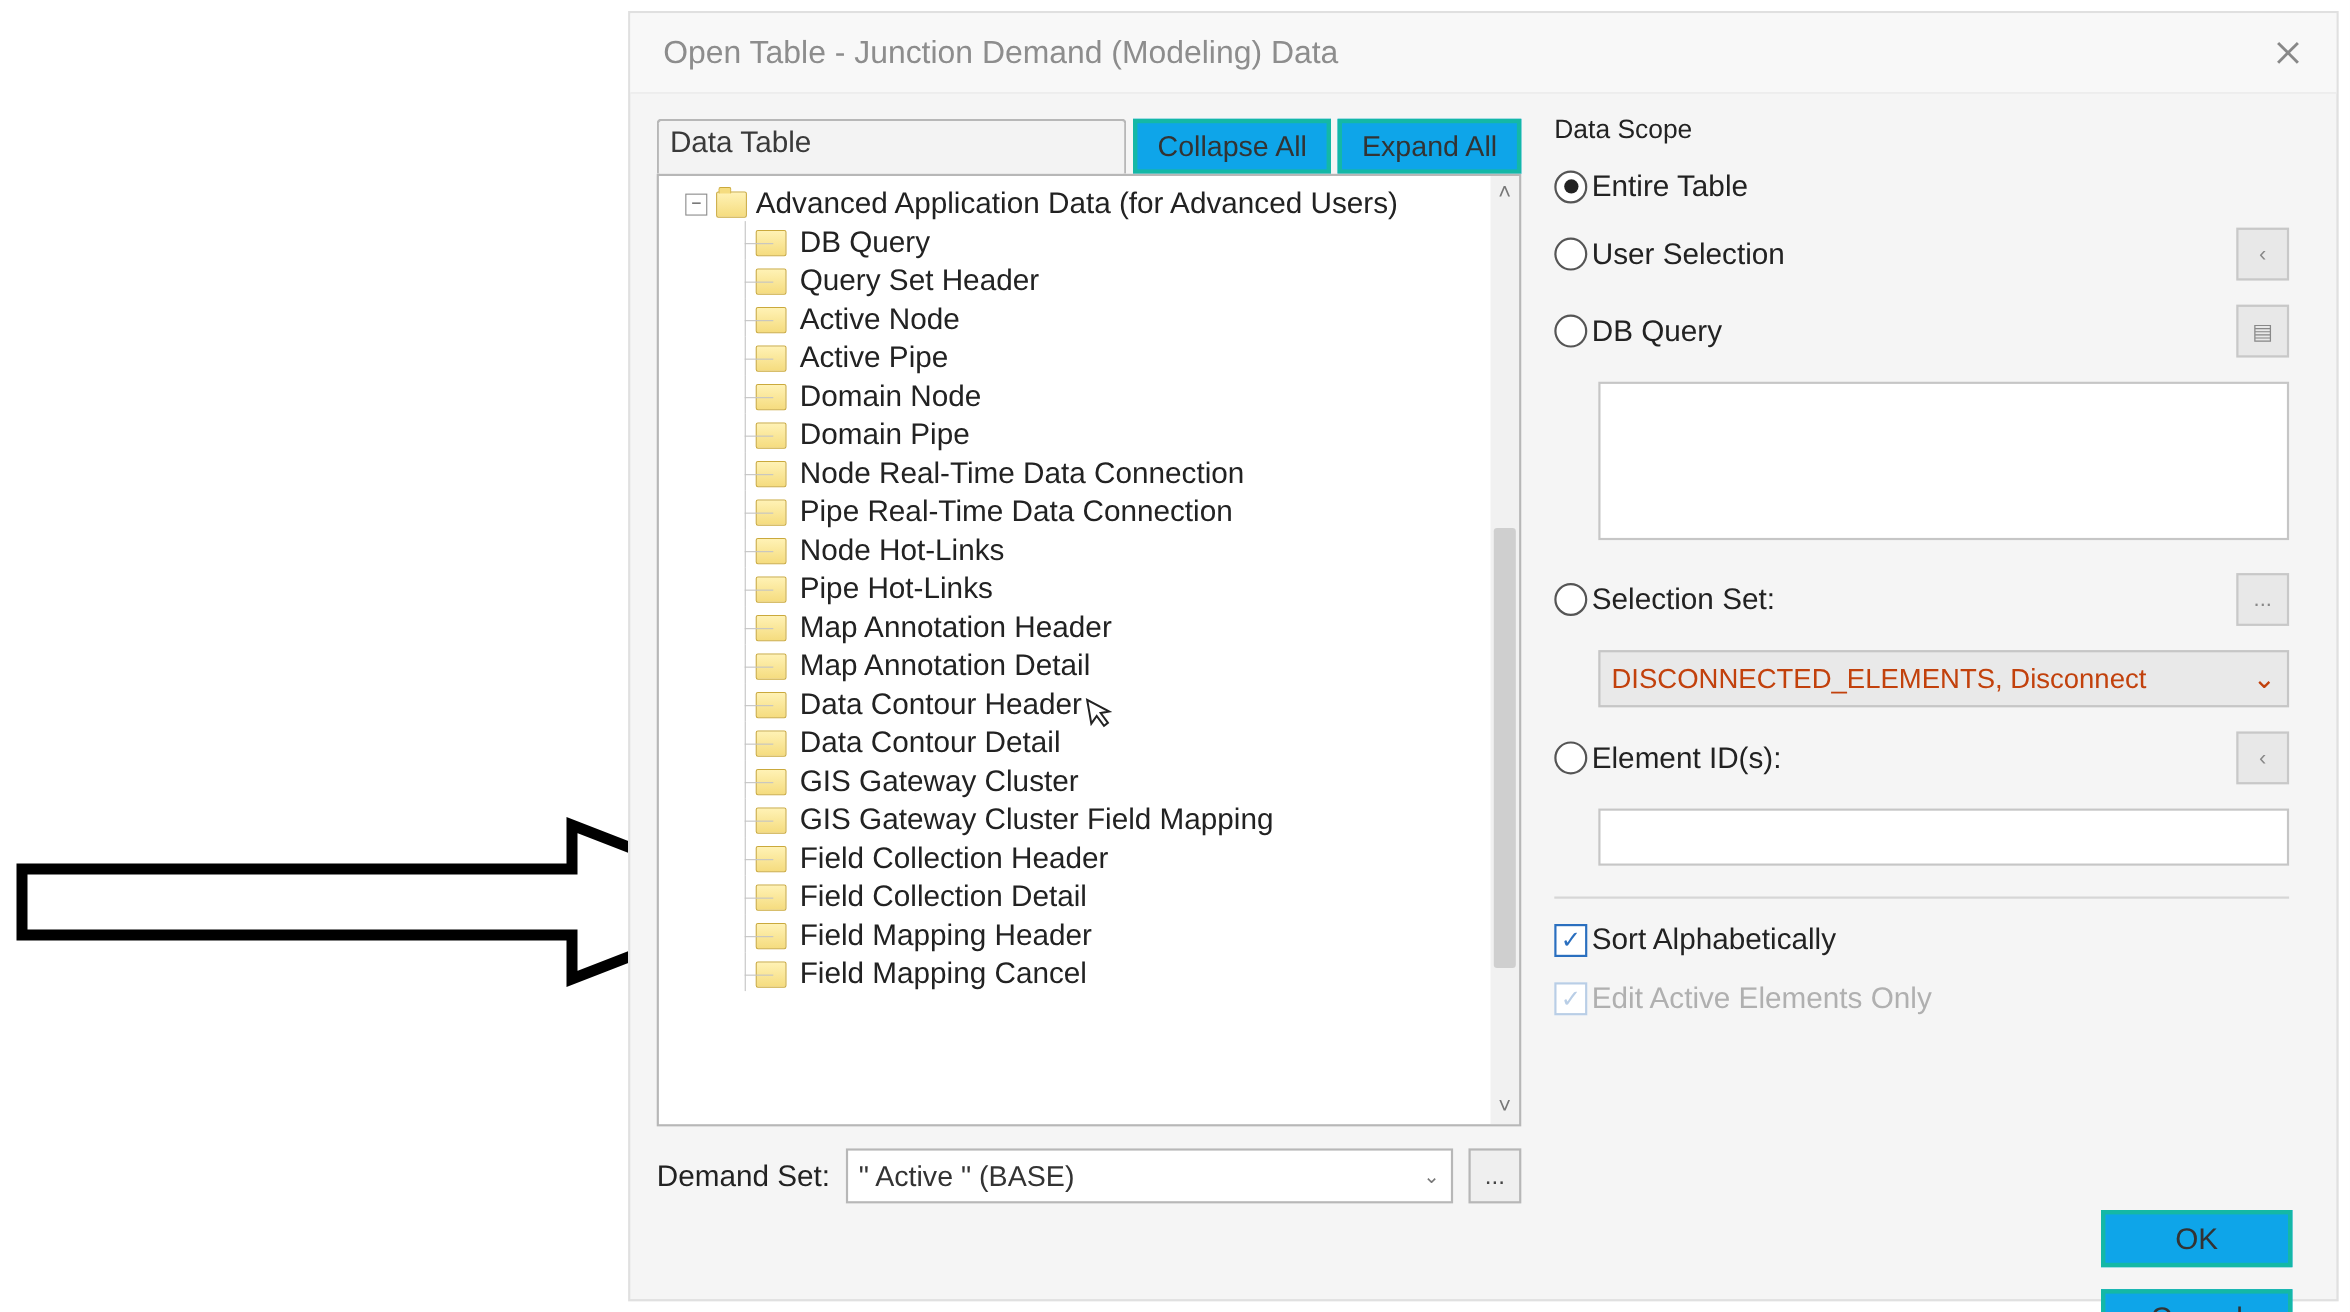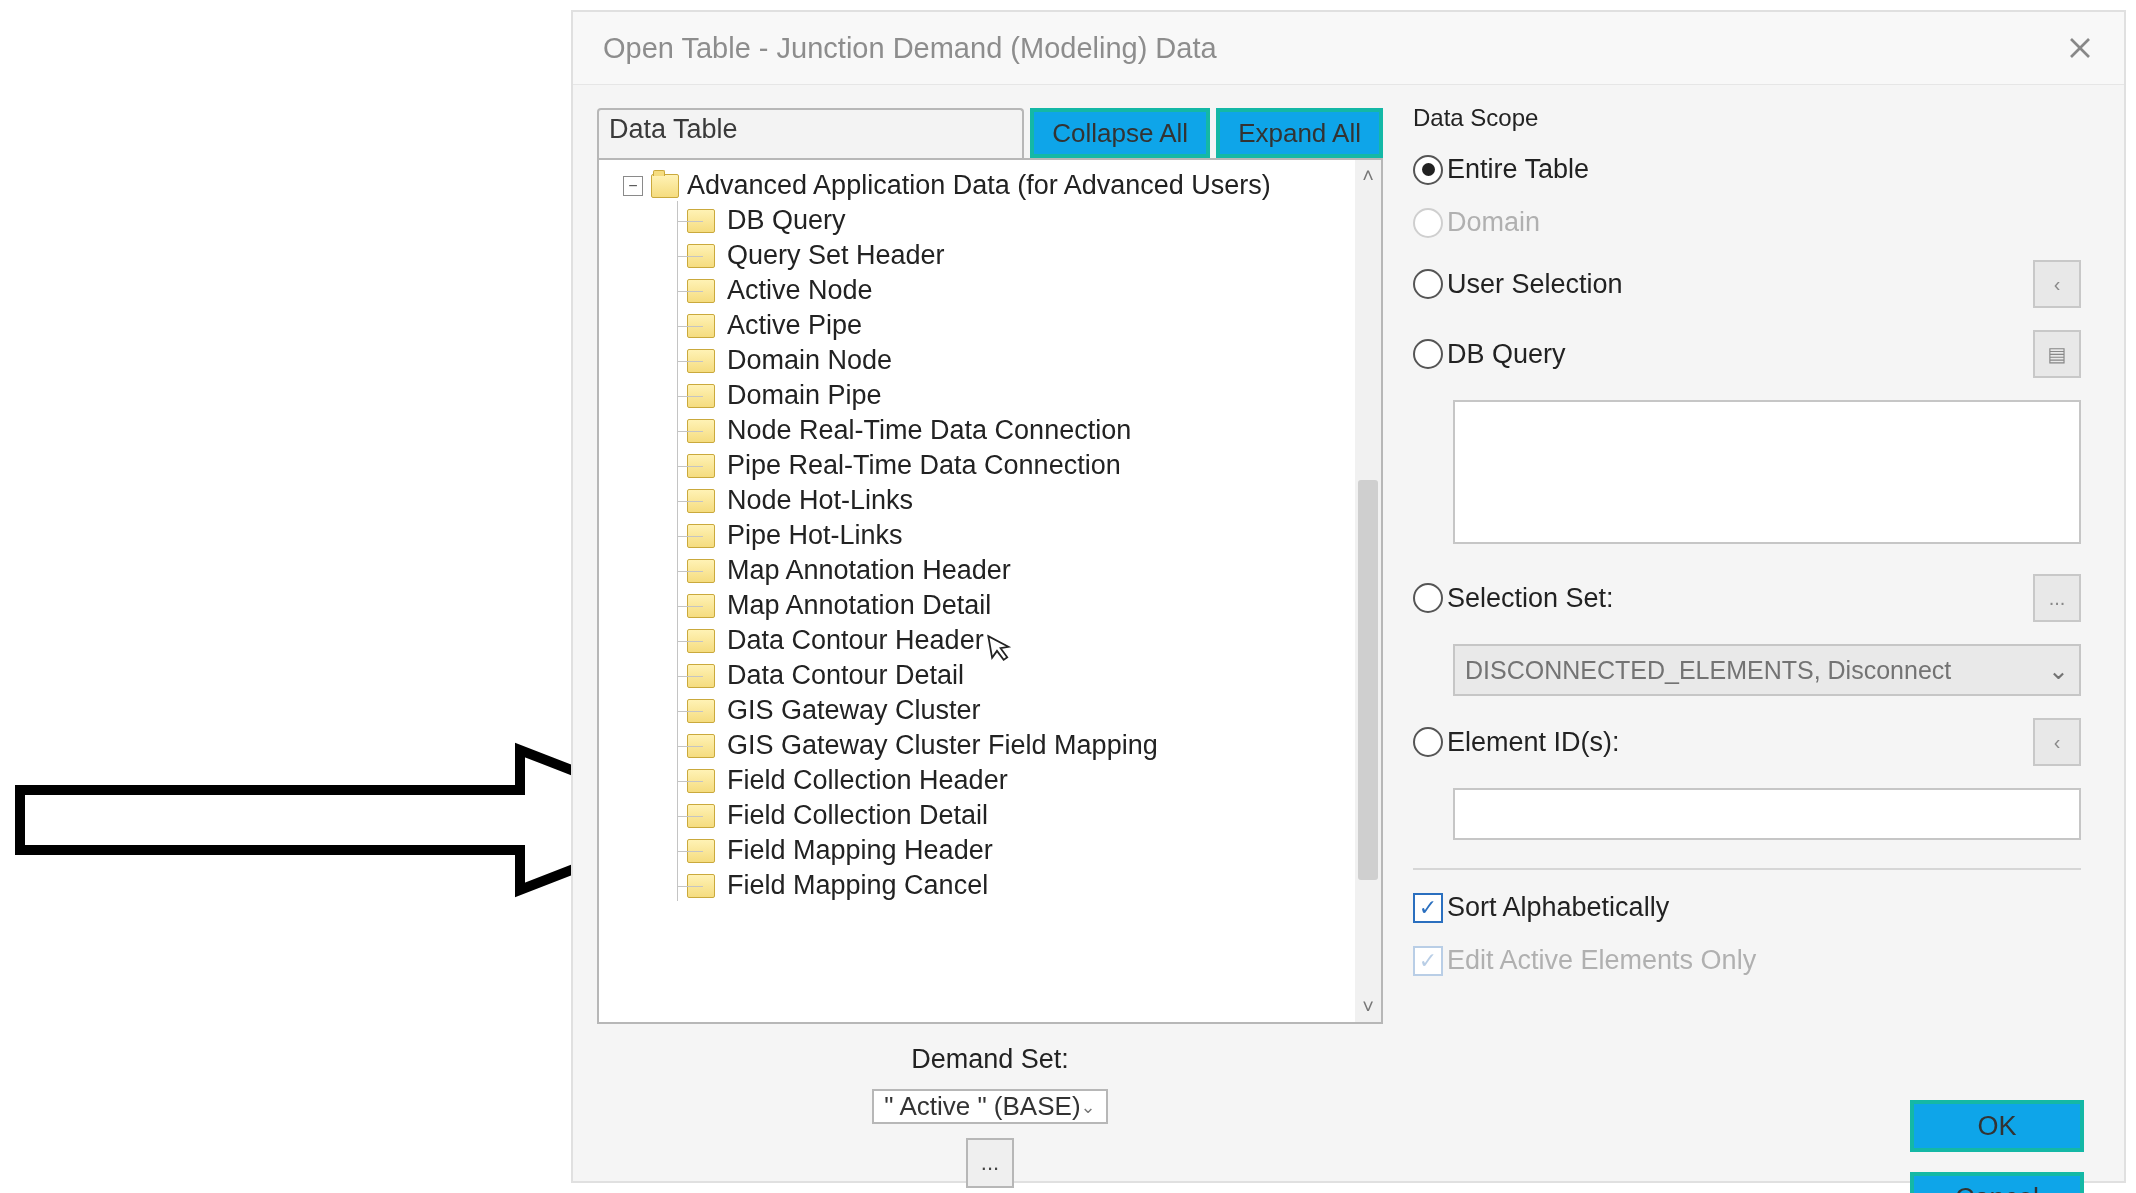--- a/index.html
+++ b/index.html
@@ -216,21 +216,20 @@
 
   
   .demand-row {
     position: absolute;
     left: 24px;
     top: 960px;
     width: 786px;
     display: flex;
     align-items: center;
     gap: 14px;
-    flex-direction: column;
   }
   .demand-row label { font-size: 27px; color: #222; }
   .combo {
     flex: 1;
     height: 46px;
     border: 2px solid #b7b7b7;
     background: #fff;
     display: flex;
     align-items: center;
     justify-content: space-between;
@@ -309,21 +308,21 @@
   .textbox.small { height: 48px; }
   .select-box {
     margin-left: 40px;
     border: 2px solid #c6c6c6;
     background: #e9e9e9;
     height: 48px;
     display: flex;
     align-items: center;
     justify-content: space-between;
     padding: 0 10px;
-    color: #737373;
+    color: #c2410c;
     font-size: 25px;
   }
   .hr {
     border: none;
     border-top: 2px solid #d6d6d6;
     margin: 28px 0 18px 0;
   }
   .chk {
     width: 26px;
     height: 26px;
@@ -447,24 +446,20 @@
     </div>
 
     <div class="right-pane">
       <div class="scope-title">Data Scope</div>
 
       <div class="opt">
         <div class="radio checked"></div>
         <span>Entire Table</span>
       </div>
 
-      <div class="opt disabled">
-        <div class="radio disabled"></div>
-        <span>Domain</span>
-      </div>
 
       <div class="opt">
         <div class="radio"></div>
         <span>User Selection</span>
         <div class="side-btn">
           <span>‹</span>
         </div>
       </div>
 
       <div class="opt">

